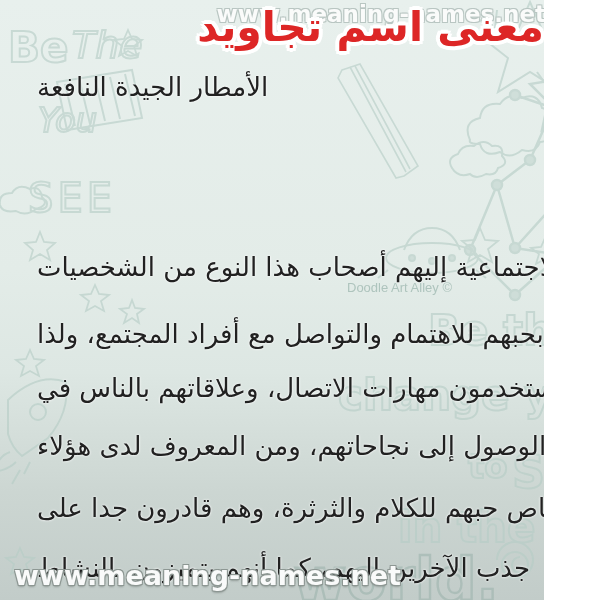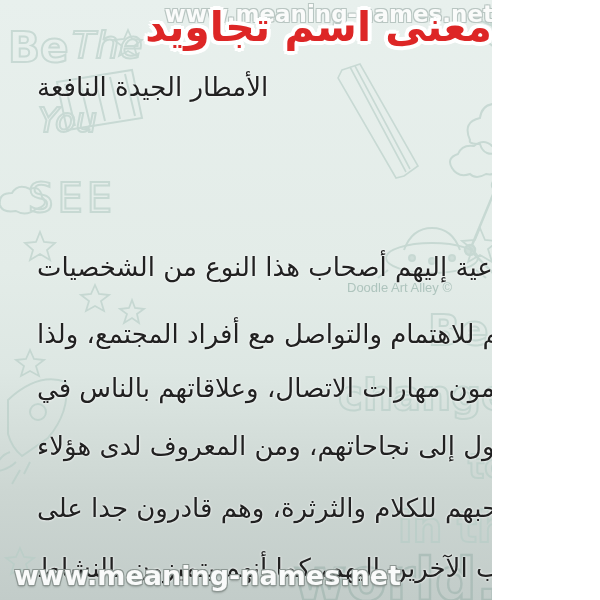--- a/index.html
+++ b/index.html
@@ -1,18 +1,18 @@
 <!DOCTYPE html>
 <html><head>
 <meta charset="utf-8">
 <style>
   html,body{margin:0;padding:0;}
   #stage{
     position:relative;
-    width:492px;height:600px;
+    width:544px;height:600px;
     overflow:hidden;
     background:linear-gradient(180deg,#e8f0ed 0%,#e3ece8 45%,#dde7e3 62%,#ccd6d2 82%,#c2ccc9 100%);
     font-family:"DejaVu Sans",sans-serif;
   }
   #doodles{position:absolute;inset:0;pointer-events:none;}
   .wm-top{
     position:absolute;top:1px;right:-2px;
     font-size:23px;font-weight:bold;letter-spacing:0px;
     color:rgba(255,255,255,0.92);
     text-shadow:-1px -1px 0 #b9c6c2,1px -1px 0 #b9c6c2,-1px 1px 0 #b9c6c2,1px 1px 0 #b9c6c2;

